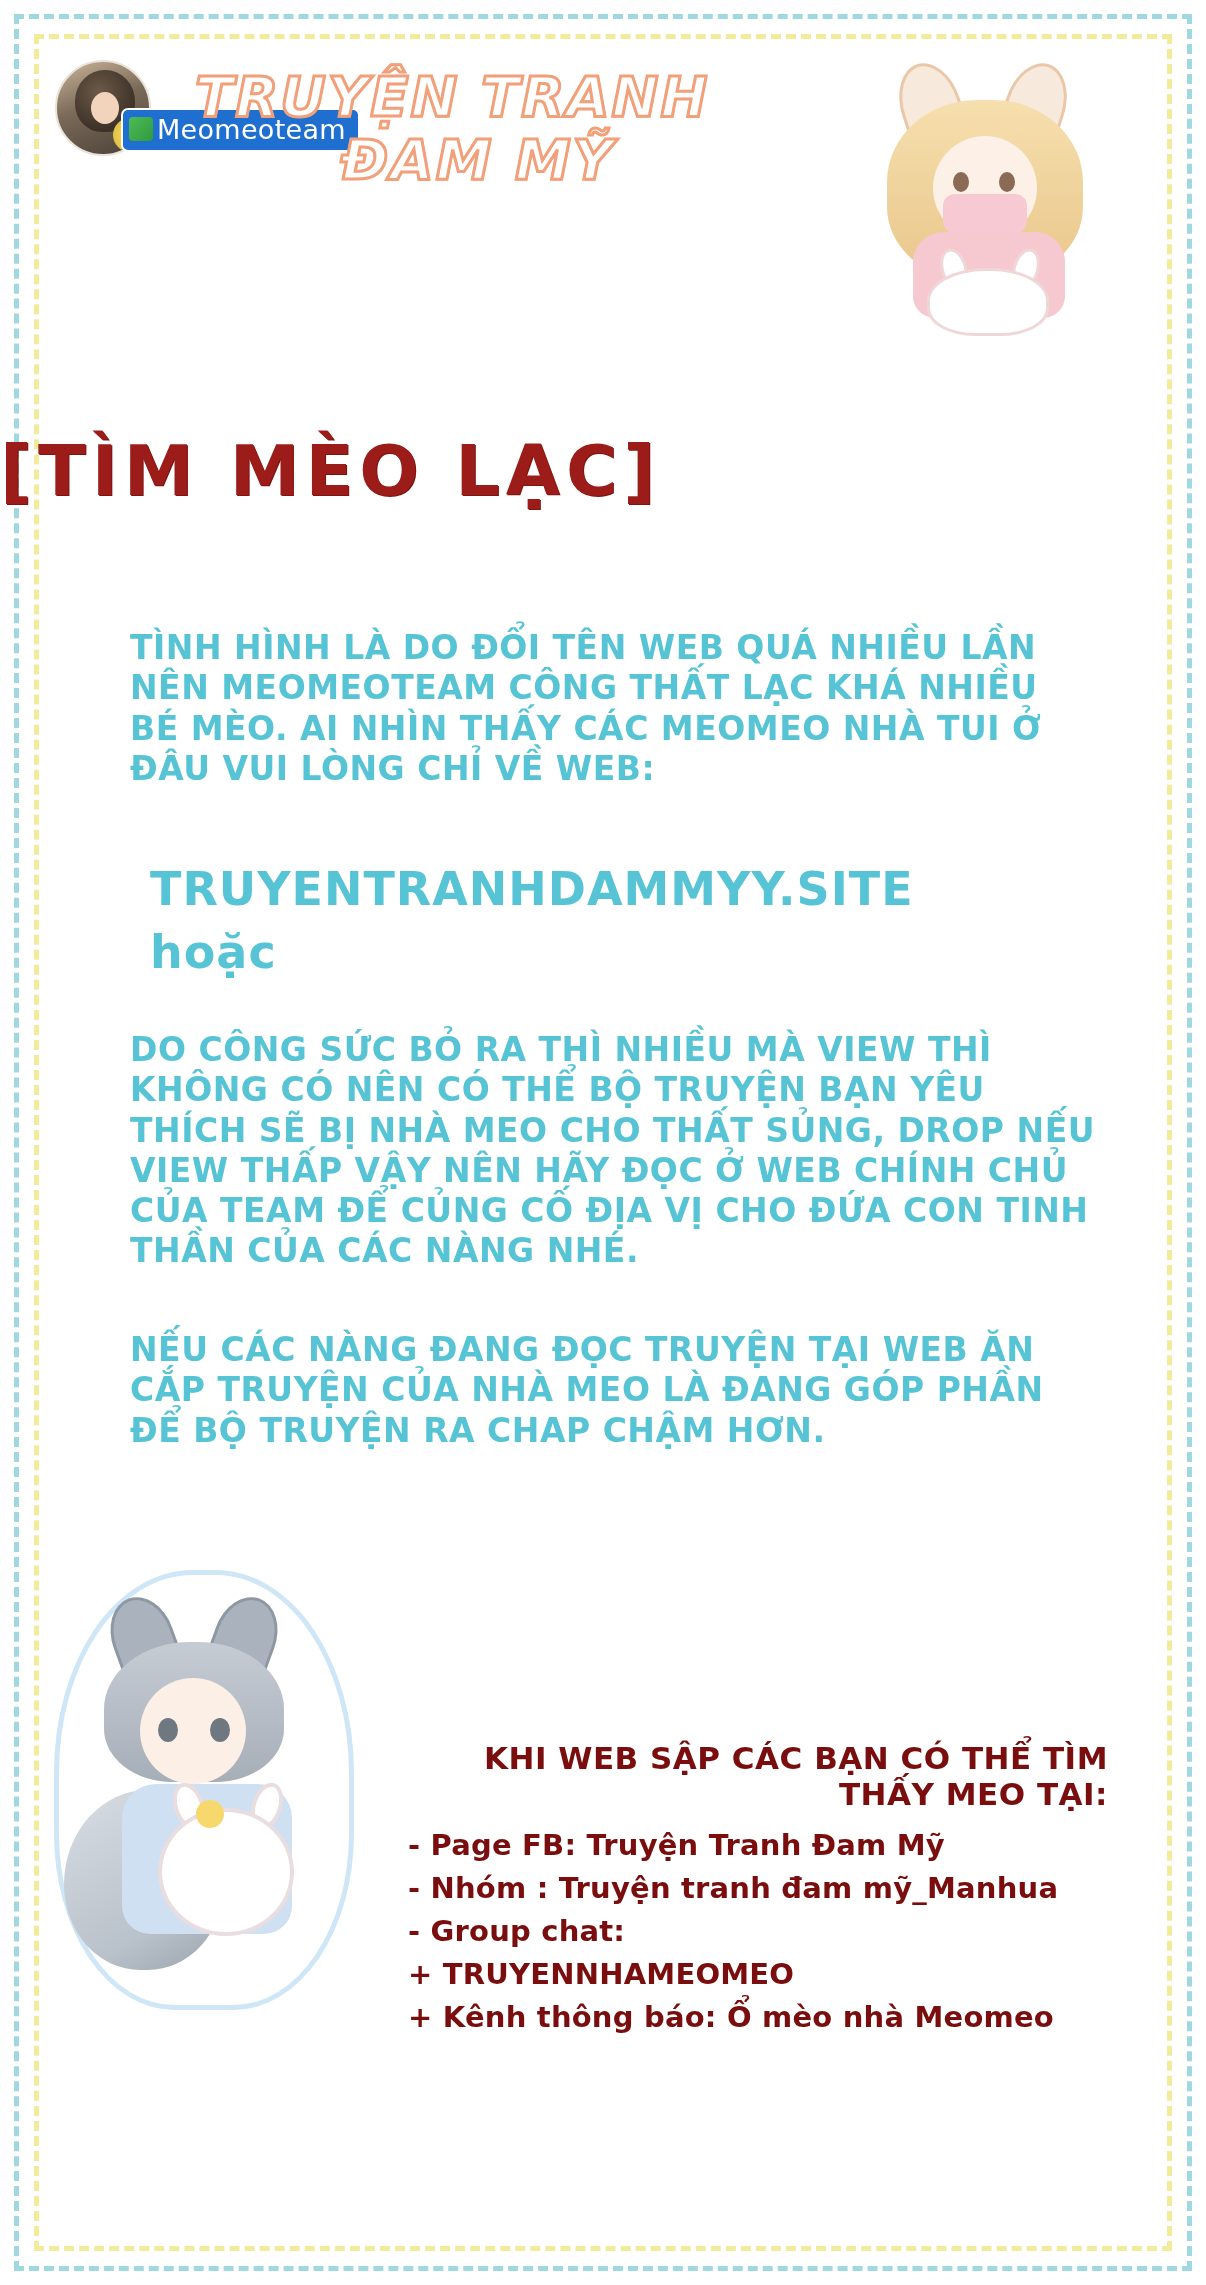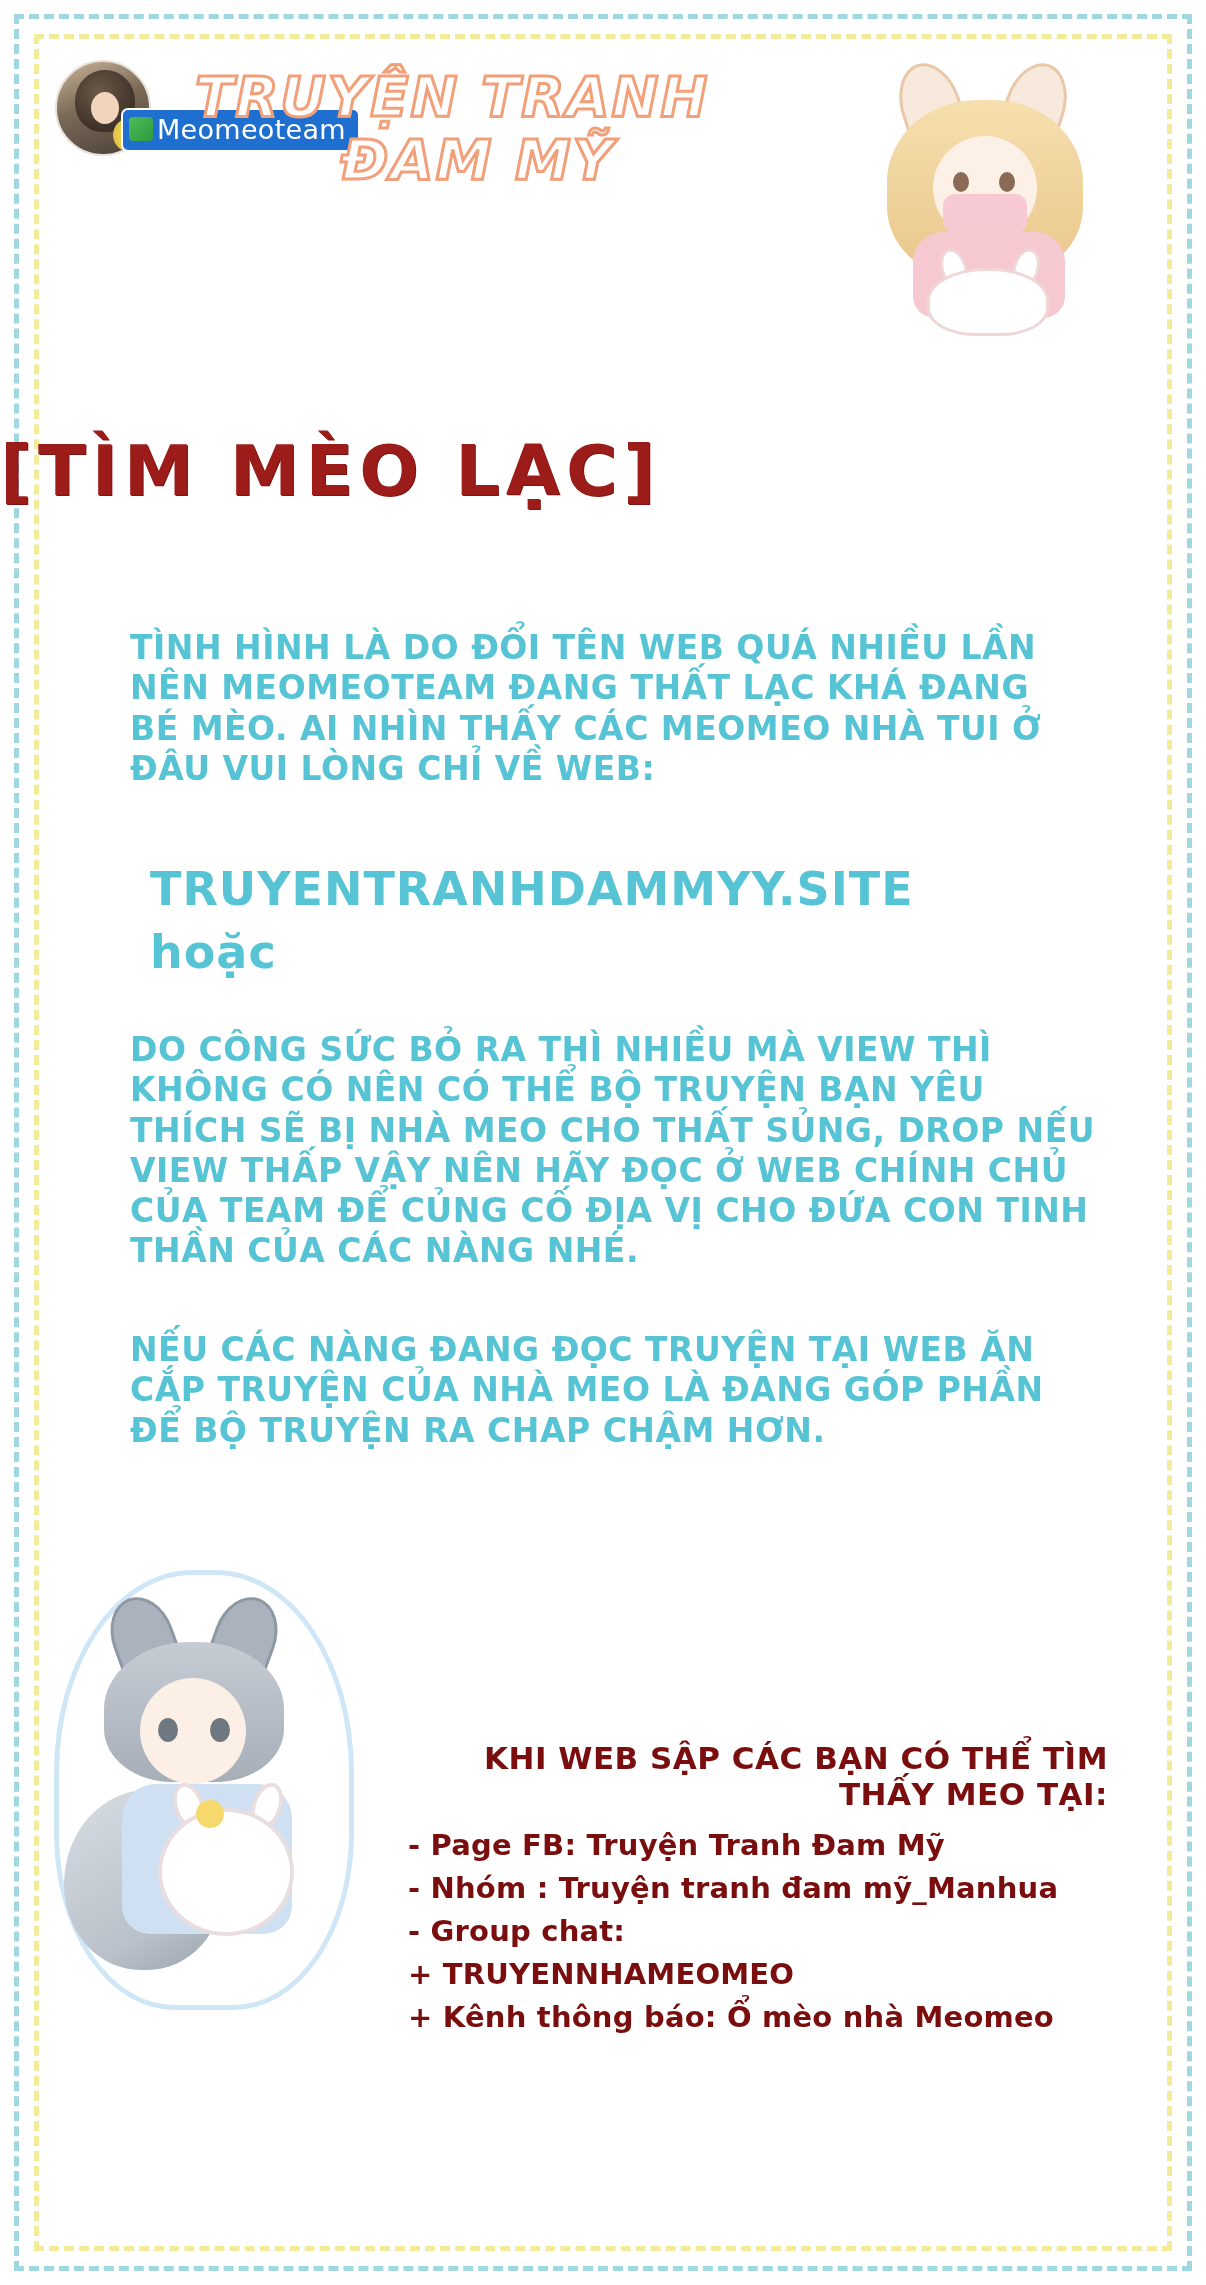--- a/index.html
+++ b/index.html
@@ -444,21 +444,21 @@
       <div class="ct-mask"></div>
       <div class="ct-body"></div>
       <div class="ct-plush-ear1"></div>
       <div class="ct-plush-ear2"></div>
       <div class="ct-plush"></div>
     </div>
   </div>
 
   <div class="main-heading">[TÌM MÈO LẠC]</div>
 
-  <div class="para p1">TÌNH HÌNH LÀ DO ĐỔI TÊN WEB QUÁ NHIỀU LẦN NÊN MEOMEOTEAM ĐANG THẤT LẠC KHÁ ĐANG BÉ MÈO. AI NHÌN THẤY CÁC MEOMEO NHÀ TUI Ở ĐÂU VUI LÒNG CHỈ VỀ WEB:</div>
+  <div class="para p1">TÌNH HÌNH LÀ DO ĐỔI TÊN WEB QUÁ NHIỀU LẦN NÊN MEOMEOTEAM CÔNG THẤT LẠC KHÁ NHIỀU BÉ MÈO. AI NHÌN THẤY CÁC MEOMEO NHÀ TUI Ở ĐÂU VUI LÒNG CHỈ VỀ WEB:</div>
 
   <div class="sites">
     <div>TRUYENTRANHDAMMYY.SITE</div>
     <div class="site-line2">
       <span>hoặc</span>
     </div>
   </div>
 
   <div class="para p3">NẾU CÁC NÀNG ĐANG ĐỌC TRUYỆN TẠI WEB ĂN CẮP TRUYỆN CỦA NHÀ MEO LÀ ĐANG GÓP PHẦN ĐỂ BỘ TRUYỆN RA CHAP CHẬM HƠN.</div>
   <div class="para p2">DO CÔNG SỨC BỎ RA THÌ NHIỀU MÀ VIEW THÌ KHÔNG CÓ NÊN CÓ THỂ BỘ TRUYỆN BẠN YÊU THÍCH SẼ BỊ NHÀ MEO CHO THẤT SỦNG, DROP NẾU VIEW THẤP VẬY NÊN HÃY ĐỌC Ở WEB CHÍNH CHỦ CỦA TEAM ĐỂ CỦNG CỐ ĐỊA VỊ CHO ĐỨA CON TINH THẦN CỦA CÁC NÀNG NHÉ.</div>

